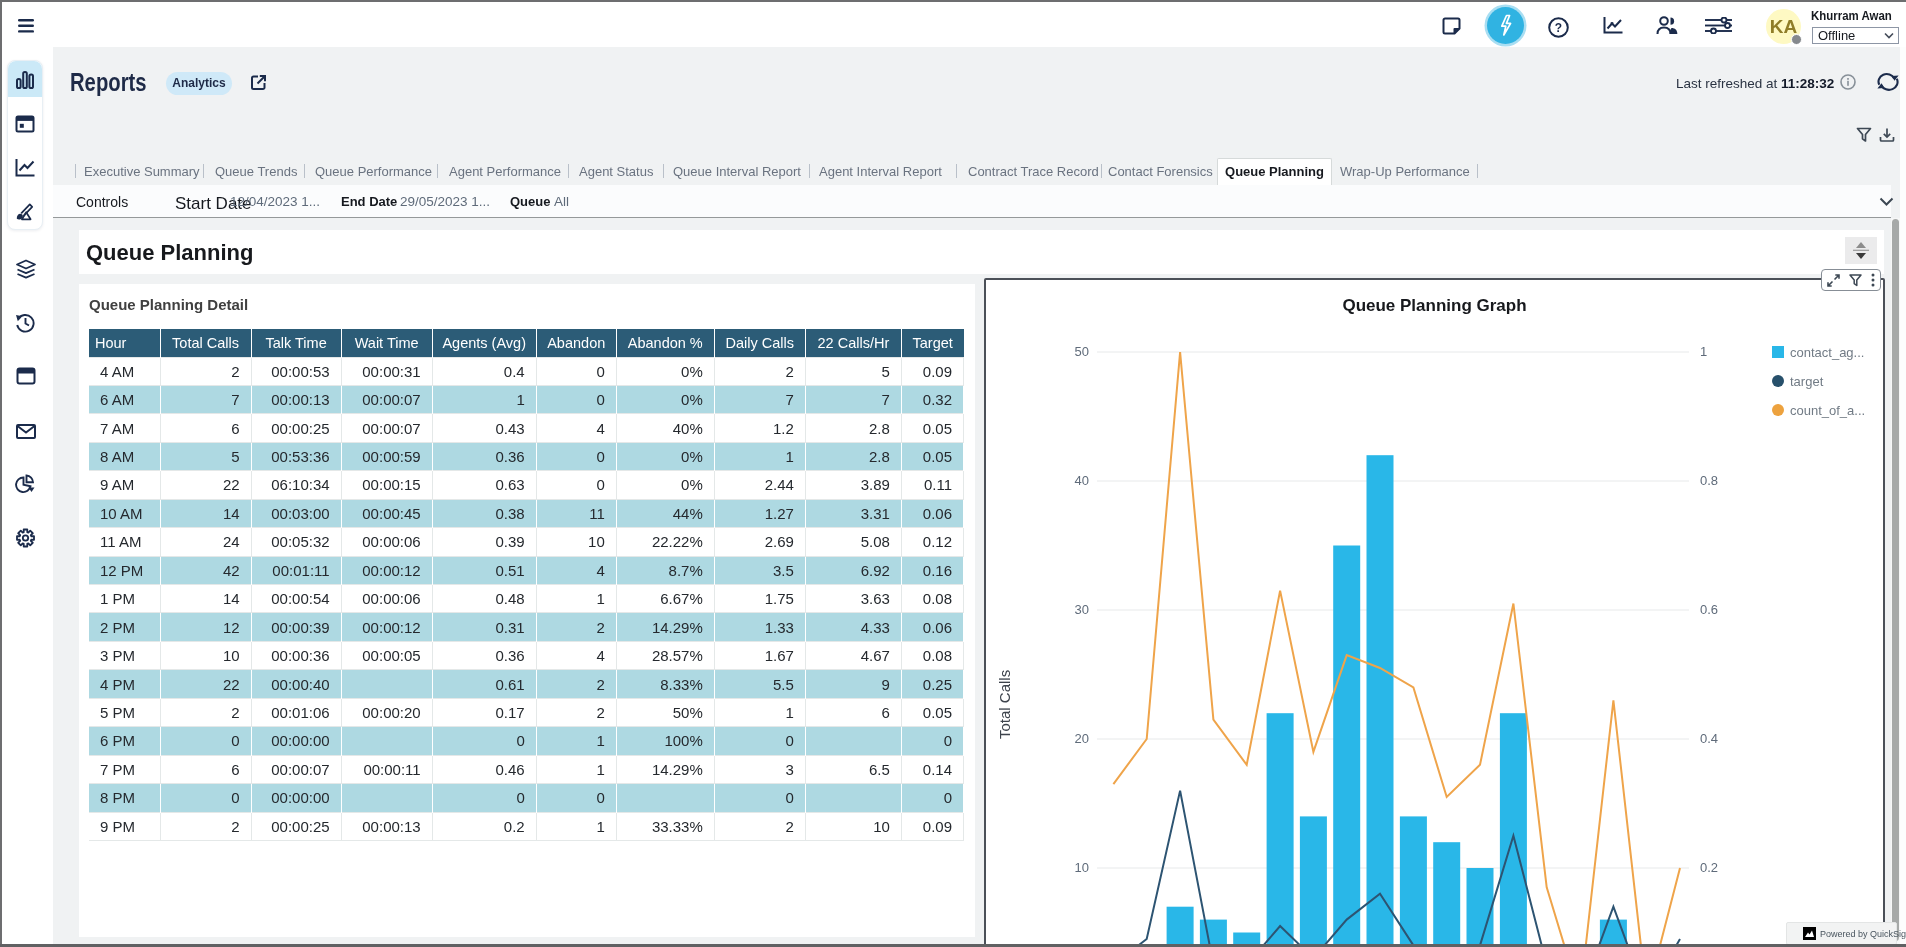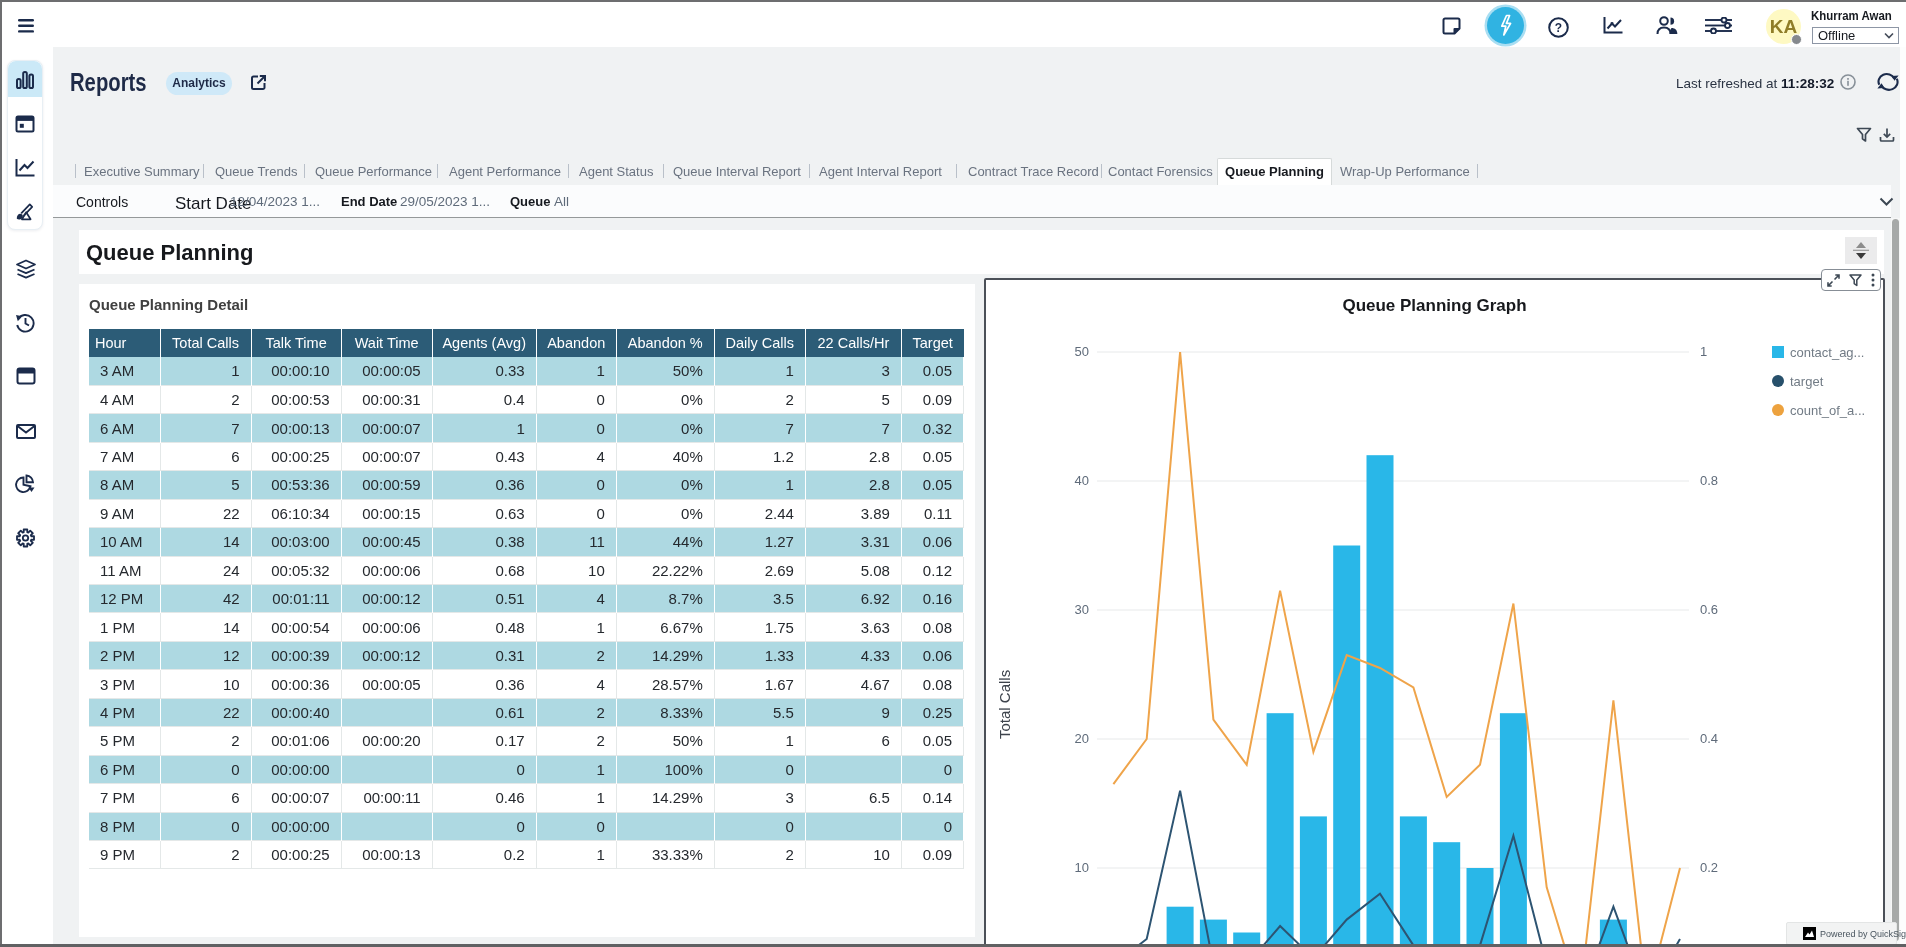--- a/index.html
+++ b/index.html
@@ -293,32 +293,20 @@
           <th>Total Calls</th>
           <th>Talk Time</th>
           <th>Wait Time</th>
           <th>Agents (Avg)</th>
           <th>Abandon</th>
           <th>Abandon %</th>
           <th>Daily Calls</th>
           <th>22 Calls/Hr</th>
           <th>Target</th>
         </tr>
-        <tr class="b">
-          <td class="l">3 AM</td>
-          <td class="r">1</td>
-          <td class="r">00:00:10</td>
-          <td class="r">00:00:05</td>
-          <td class="r">0.33</td>
-          <td class="r">1</td>
-          <td class="r">50%</td>
-          <td class="r">1</td>
-          <td class="r">3</td>
-          <td class="r">0.05</td>
-        </tr>
         <tr class="w">
           <td class="l">4 AM</td>
           <td class="r">2</td>
           <td class="r">00:00:53</td>
           <td class="r">00:00:31</td>
           <td class="r">0.4</td>
           <td class="r">0</td>
           <td class="r">0%</td>
           <td class="r">2</td>
           <td class="r">5</td>
@@ -382,21 +370,21 @@
           <td class="r">44%</td>
           <td class="r">1.27</td>
           <td class="r">3.31</td>
           <td class="r">0.06</td>
         </tr>
         <tr class="w">
           <td class="l">11 AM</td>
           <td class="r">24</td>
           <td class="r">00:05:32</td>
           <td class="r">00:00:06</td>
-          <td class="r">0.68</td>
+          <td class="r">0.39</td>
           <td class="r">10</td>
           <td class="r">22.22%</td>
           <td class="r">2.69</td>
           <td class="r">5.08</td>
           <td class="r">0.12</td>
         </tr>
         <tr class="b">
           <td class="l">12 PM</td>
           <td class="r">42</td>
           <td class="r">00:01:11</td>

